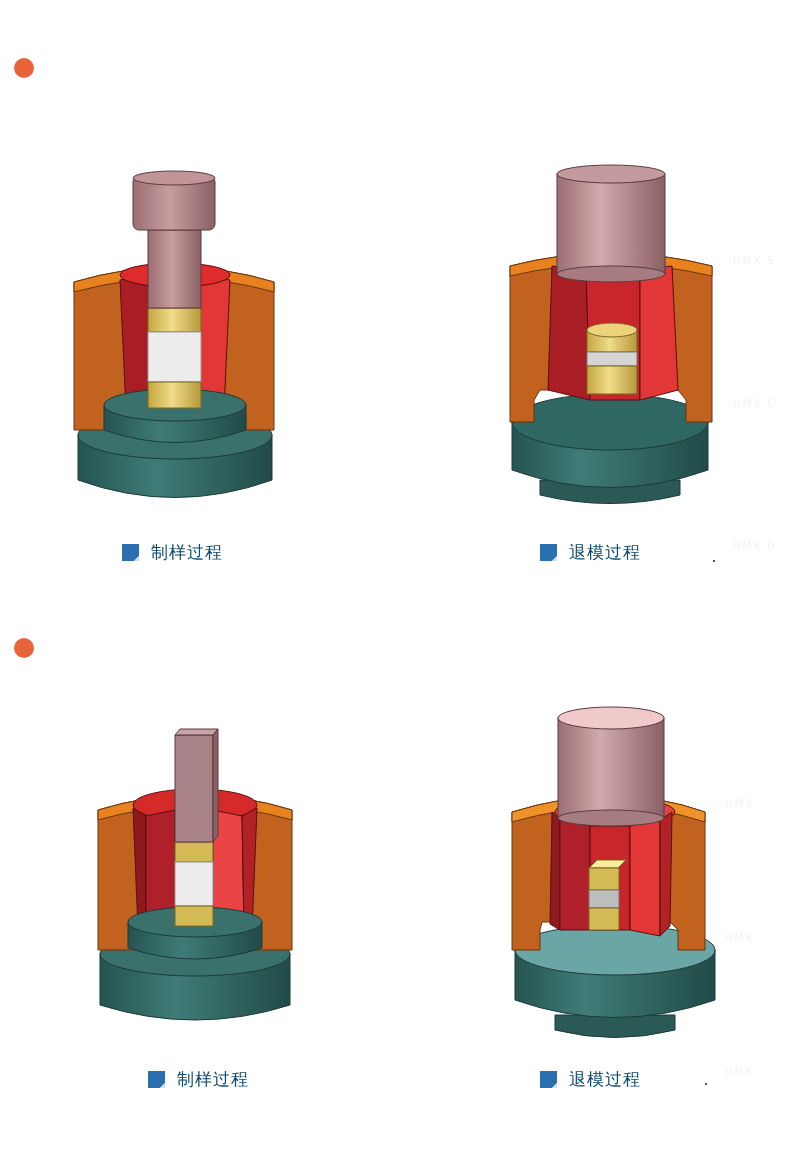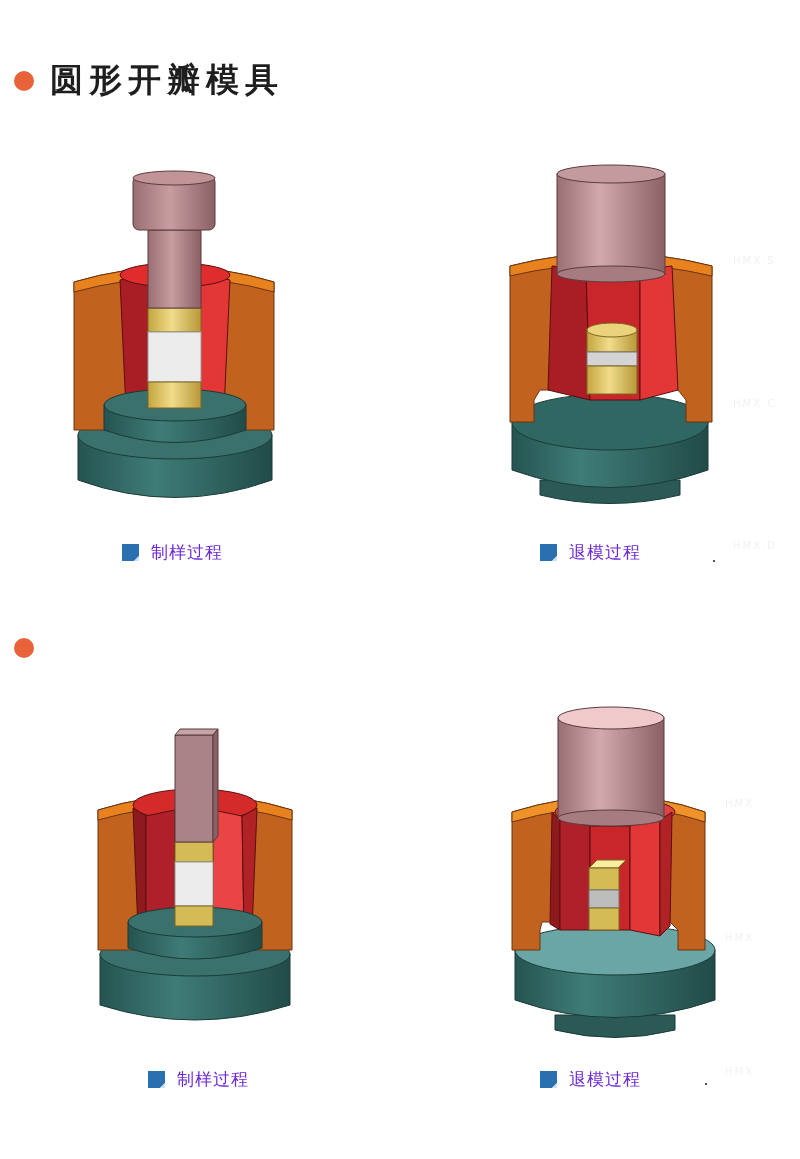--- a/index.html
+++ b/index.html
@@ -4,30 +4,29 @@
 <style>
   html, body { margin:0; padding:0; background:#ffffff; }
   body { width:800px; height:1159px; position:relative; overflow:hidden; font-family:"DejaVu Sans", sans-serif; }
   .section-title { position:absolute; left:14px; display:flex; align-items:center; }
   .section-title .dot { width:20px; height:20px; border-radius:50%; background:#e8633a; margin-right:16px; }
   .section-title .text { font-family:"DejaVu Serif", serif; font-weight:bold; font-size:33px; letter-spacing:6px; color:#1e1e1e; }
   .figure { position:absolute; }
   .figure svg { display:block; }
   .caption { position:absolute; display:flex; align-items:center; }
   .caption .sq { width:17px; height:17px; margin-right:12px; }
-  .caption .label { font-size:17px; color:#6d28d9; letter-spacing:1px; }
+  .caption .label { font-size:17px; color:#0c4a6e; letter-spacing:1px; }
   .watermark { position:absolute; font-size:10px; color:#f1f1f1; letter-spacing:2px; }
   .speck { position:absolute; width:2px; height:2px; background:#555; }
 </style>
 </head>
 <body>
 
 <div class="section-title" style="top:58px;">
   <span class="dot"></span>
-  <span class="text">圆形开瓣模具</span>
 </div>
 
 <div class="figure" style="left:60px; top:160px;">
 <svg width="230" height="360" viewBox="0 0 230 360">
   <defs>
     <linearGradient id="g-punch" x1="0" x2="1">
           <stop offset="0" stop-color="#9a6e72"></stop>
           <stop offset="0.45" stop-color="#c89da0"></stop>
           <stop offset="1" stop-color="#8a6064"></stop>
         </linearGradient>

